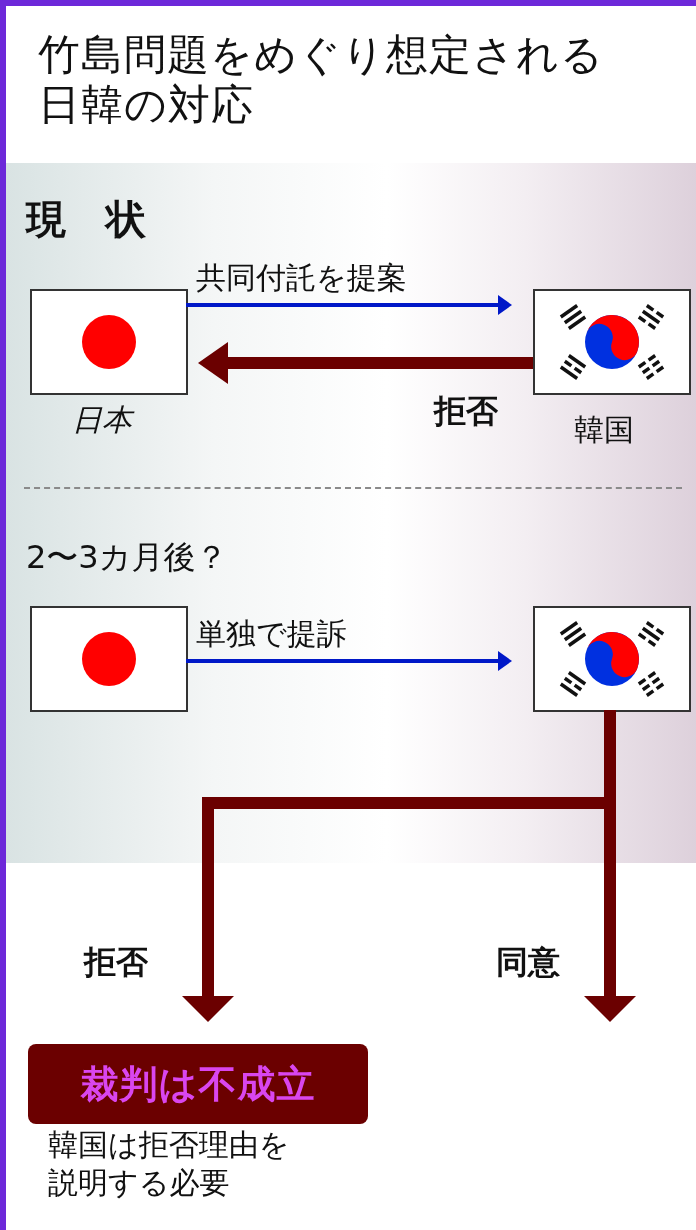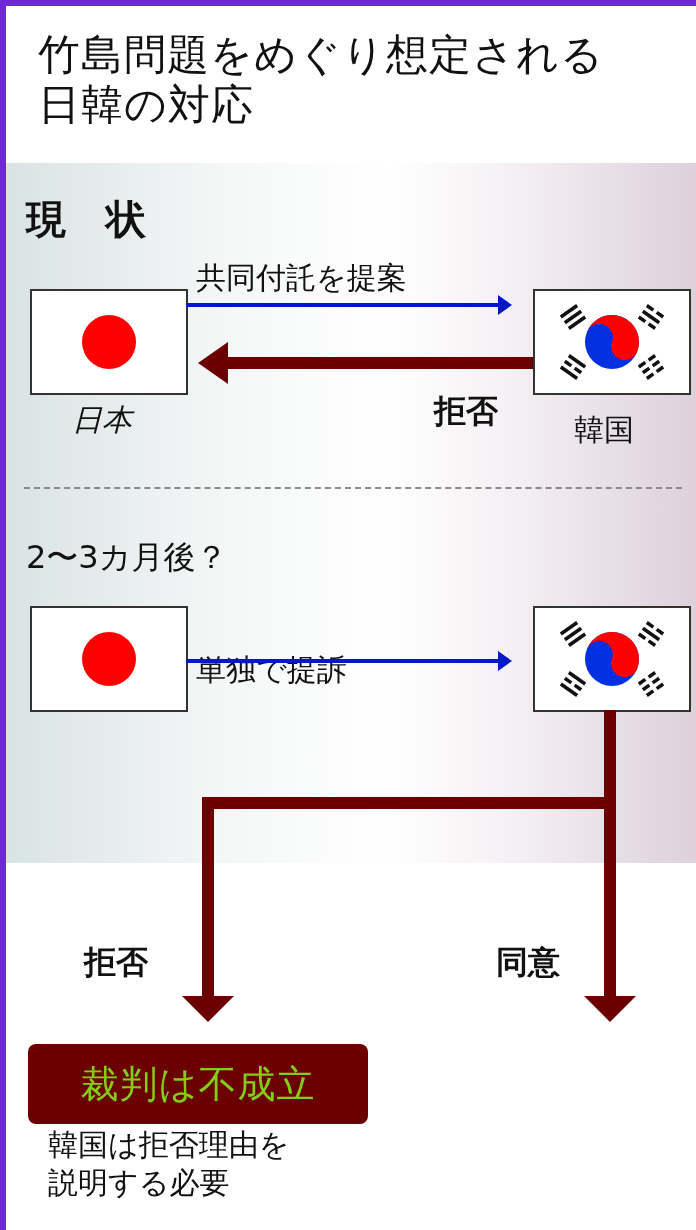--- a/index.html
+++ b/index.html
@@ -8,21 +8,21 @@
   .title { position: absolute; left: 32px; top: 24px; font-size: 42px; line-height: 50px; font-weight: normal; letter-spacing: 1px; color: #111; margin: 0; }
   .bg-band { position: absolute; left: 0; top: 157px; width: 692px; height: 700px;
     background: linear-gradient(90deg, #d9e3e3 0%, #f4f6f6 30%, #ffffff 55%, #f3eef2 75%, #ddd0db 100%); }
   .abs { position: absolute; }
   .heading { font-size: 40px; font-weight: bold; }
   .heading2 { font-size: 32px; font-weight: normal; }
   .label { font-size: 30px; }
   .bold-label { font-size: 32px; font-weight: bold; }
   .divider { position: absolute; left: 18px; top: 481px; width: 658px; border-top: 2px dashed #8a8a8a; }
   .flag { position: absolute; width: 154px; height: 102px; background: #fff; border: 2px solid #333; }
-  .result-box { position: absolute; height: 80px; background: #6b0000; border-radius: 8px; color: #84cc16; font-weight: normal; font-size: 38px; display: flex; align-items: center; justify-content: center; letter-spacing: 1px; }
+  .result-box { position: absolute; height: 80px; background: #6b0000; border-radius: 8px; color: #d946ef; font-weight: bold; font-size: 38px; display: flex; align-items: center; justify-content: center; letter-spacing: 1px; }
   .note { font-size: 30px; line-height: 38px; }
   svg.overlay { position: absolute; left: 0; top: 0; }
 </style>
 </head>
 <body>
 
 <div class="frame">
 
   <div class="title">
     <div>竹島問題をめぐり想定される</div>
@@ -76,21 +76,21 @@
           </g>
       </g>
     </svg>
   </div>
   <div class="abs label" style="left:568px; top:404px;">韓国</div>
   <div class="abs bold-label" style="left:428px; top:384px;">拒否</div>
 
   <div class="divider"></div>
 
   <div class="abs heading2" style="left:20px; top:530px;">2〜3カ月後？</div>
-  <div class="abs label" style="left:190px; top:608px;margin-top:36px;">単独で提訴</div>
+  <div class="abs label" style="left:190px; top:608px;">単独で提訴</div>
 
   <div class="flag" style="left:24px; top:600px;">
     <svg width="154" height="102" viewBox="0 0 154 102">
       <circle cx="77" cy="51" r="27" fill="#ff0000"></circle>
     </svg>
   </div>
 
   <div class="flag" style="left:527px; top:600px;">
     <svg width="154" height="102" viewBox="0 0 154 102">
       <g transform="translate(77,51)">

